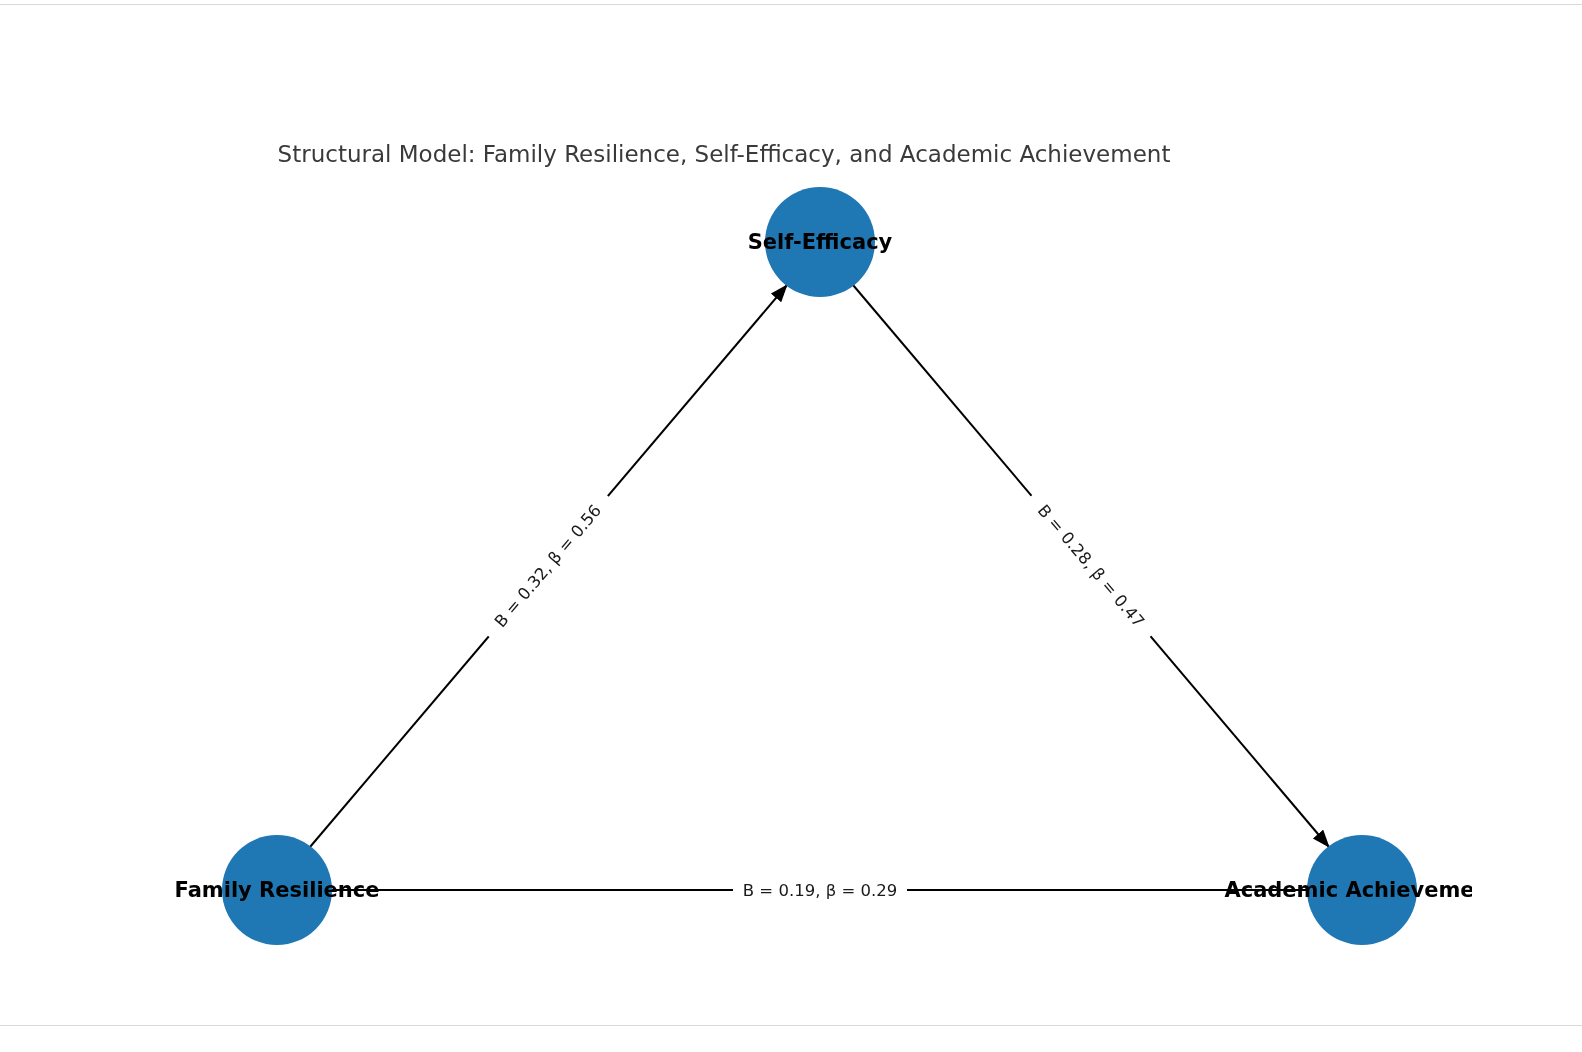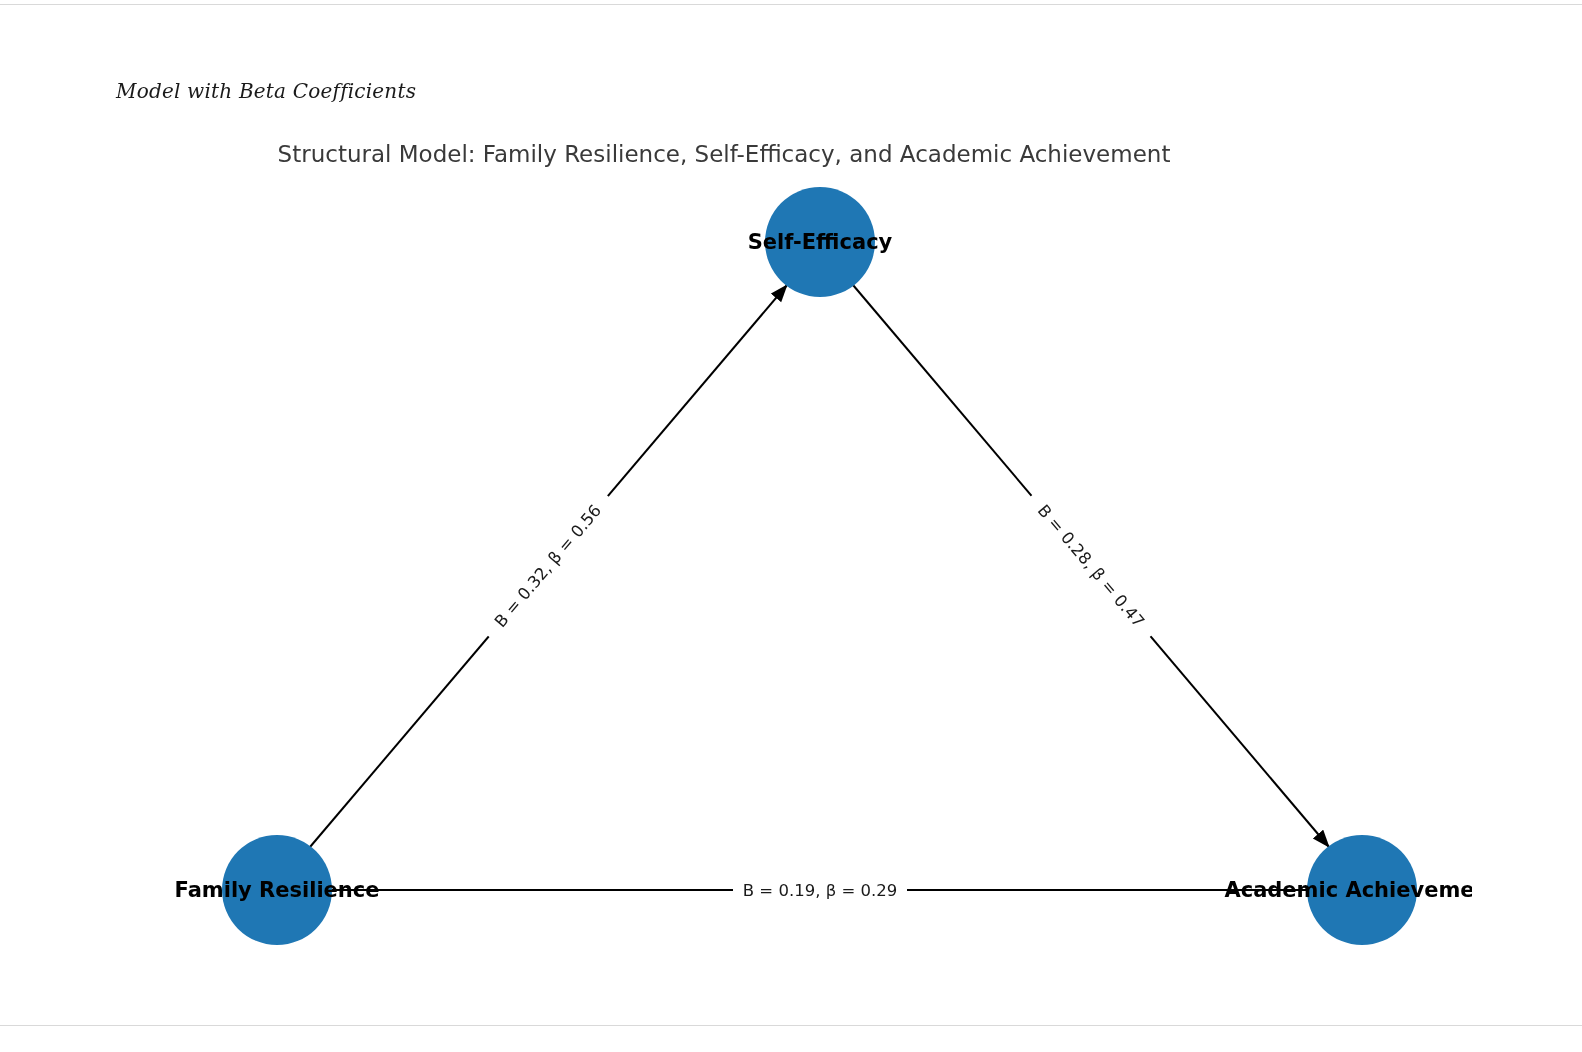--- a/index.html
+++ b/index.html
@@ -104,21 +104,20 @@
   }
 </style>
 </head>
 <body>
 
 <div id="page">
 
   <div class="page-rule top"></div>
   <div class="page-rule bottom"></div>
 
-  <div id="doc-heading">Model with Beta Coefficients</div>
 
   <div id="figure">
 
     <div id="figure-title">Structural Model: Family Resilience, Self-Efficacy, and Academic Achievement</div>
 
     <svg id="graph" viewBox="0 0 1582 1052">
       <defs>
         <marker id="arrowhead" markerWidth="10" markerHeight="10" refX="8.5" refY="3.4" orient="auto" markerUnits="strokeWidth">
           <path d="M0,0 L0,6.8 L9,3.4 z" fill="#000000"></path>
         </marker>

